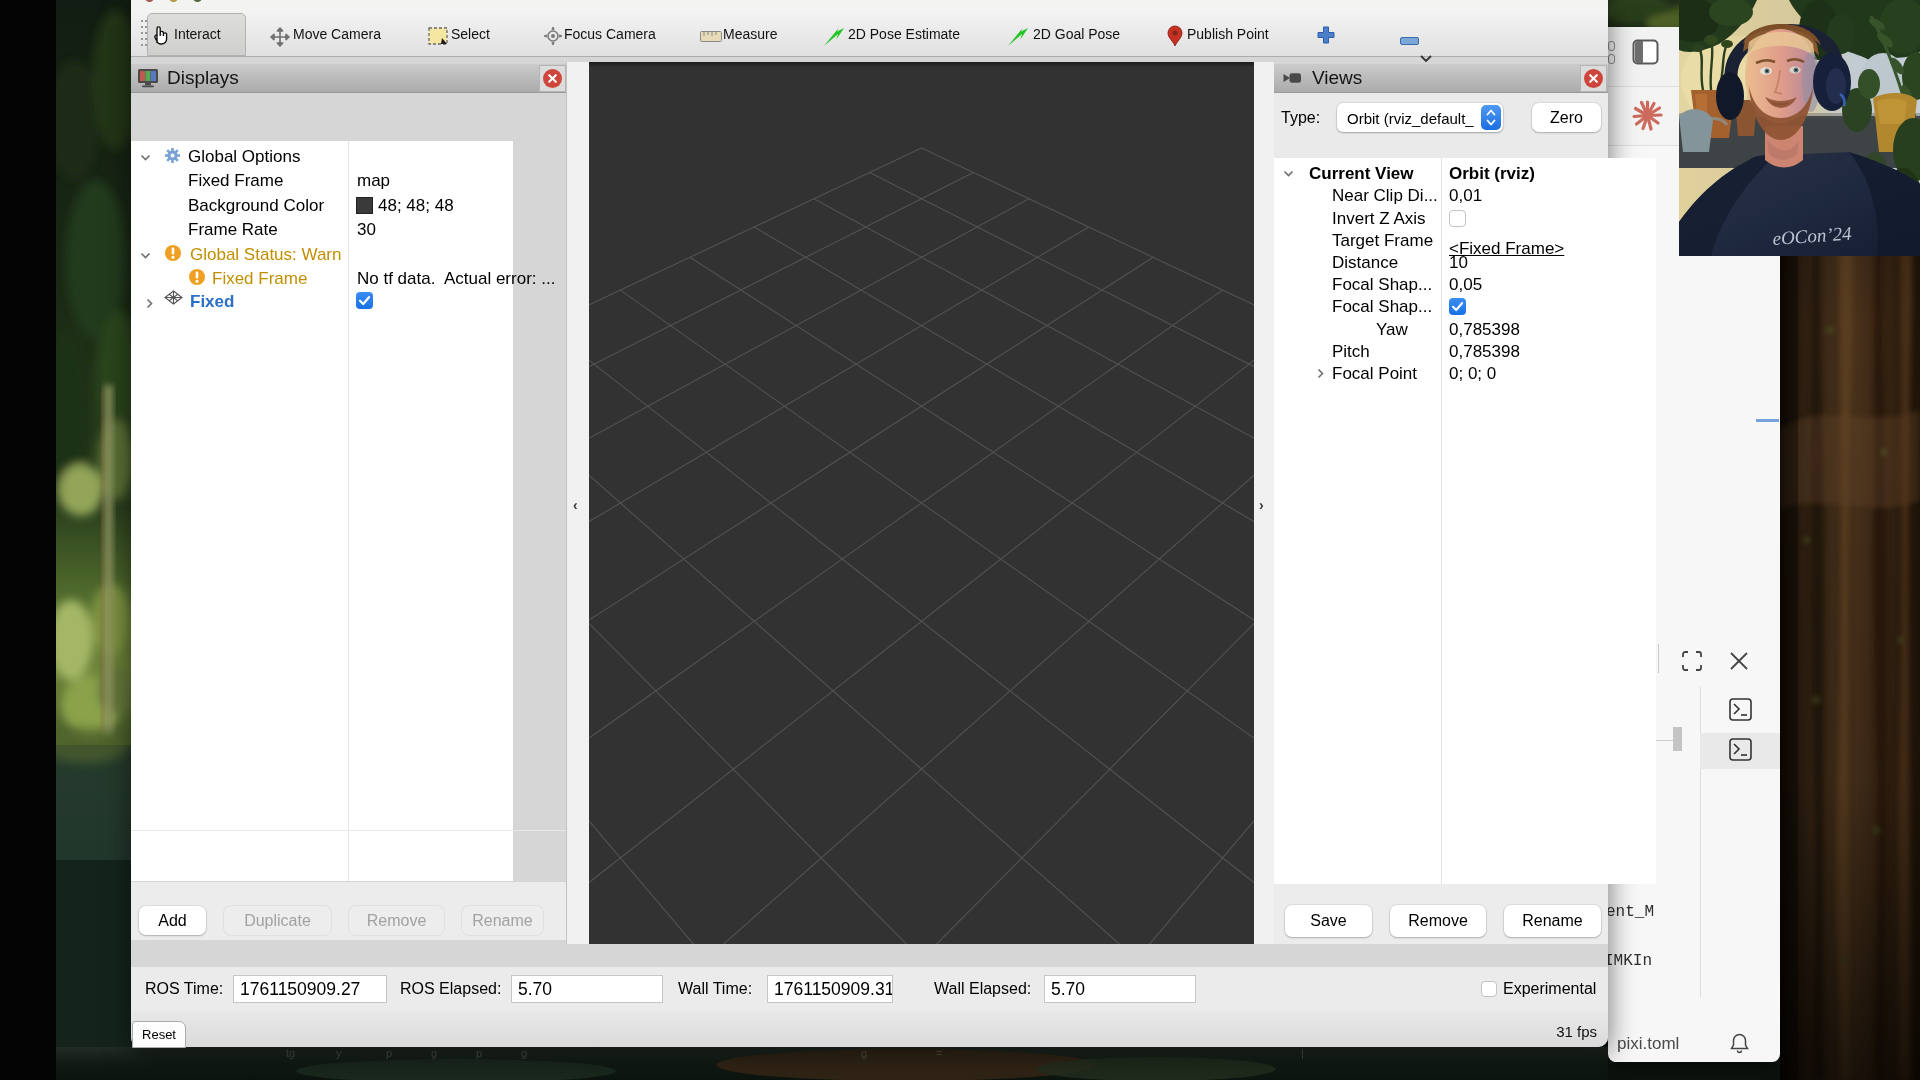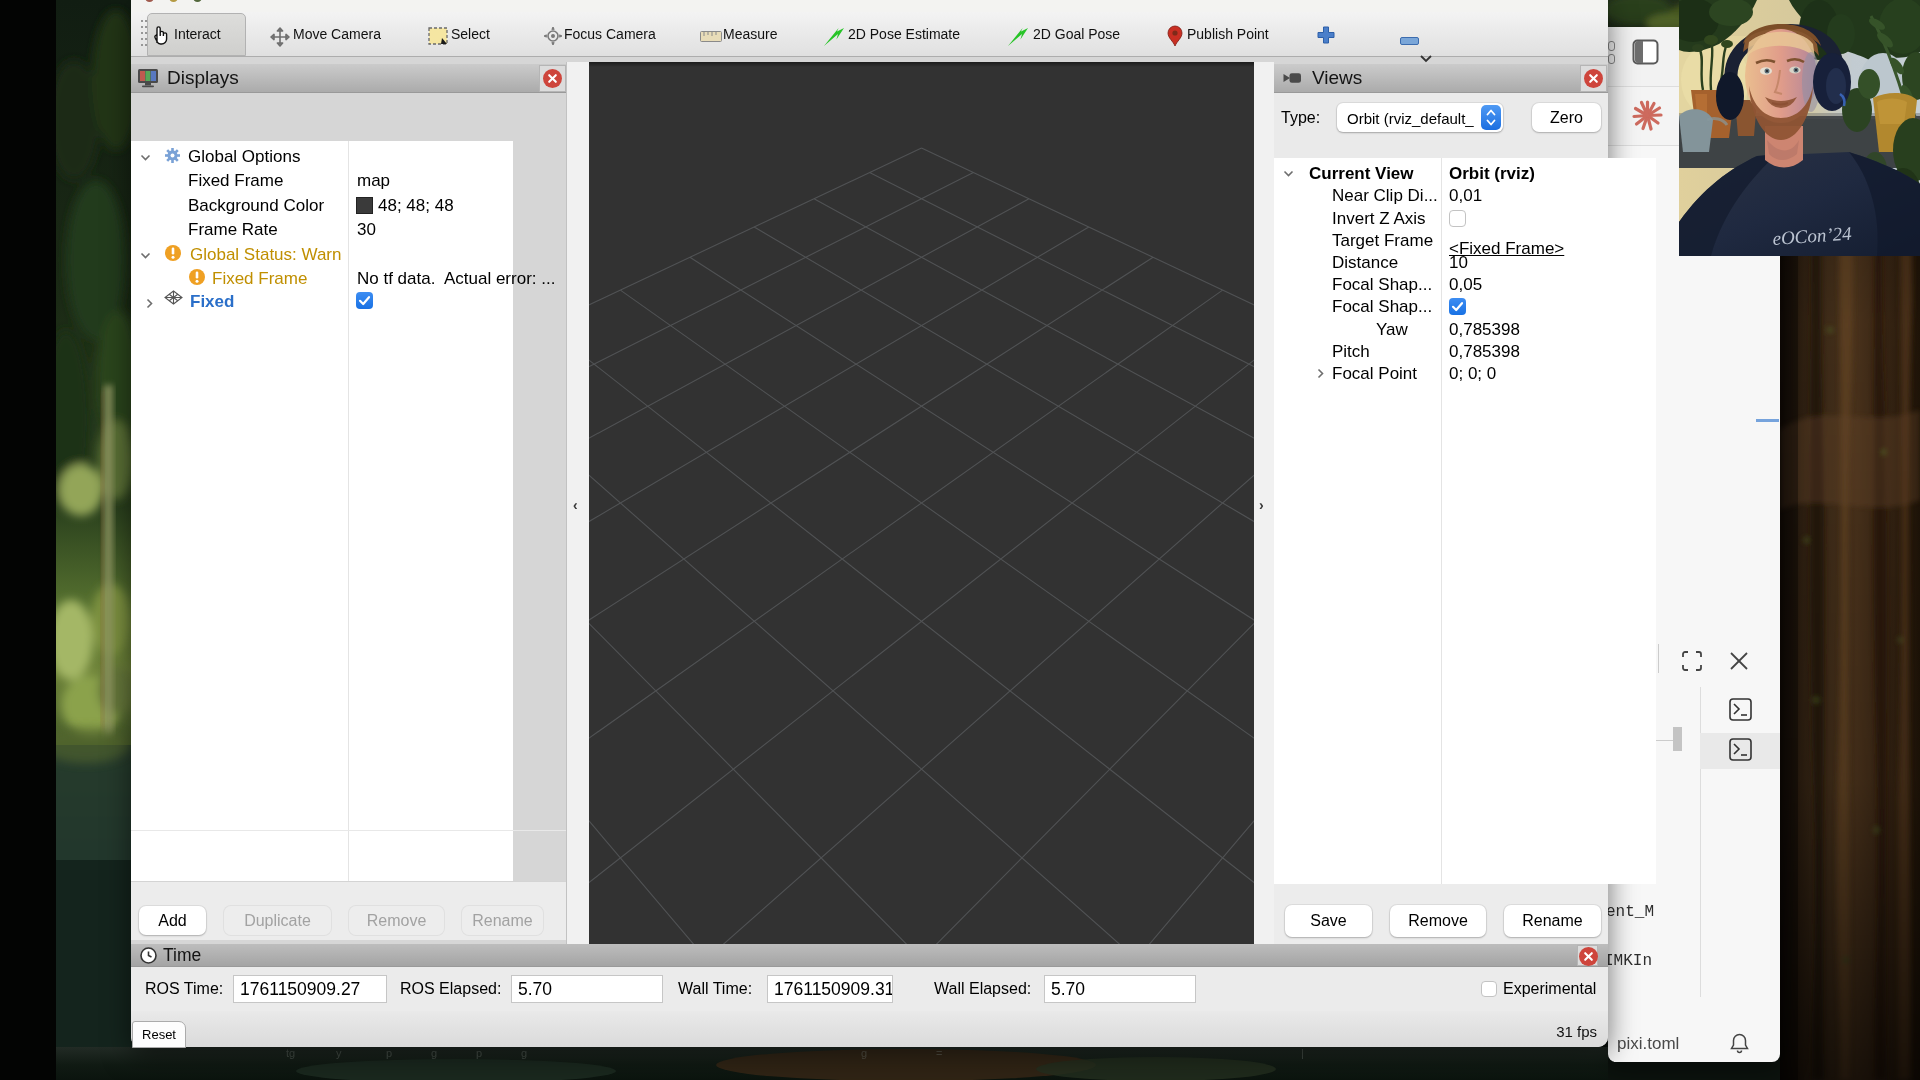--- a/index.html
+++ b/index.html
@@ -444,34 +444,20 @@
         </svg>
 <div class="treerow" style="left:58px;top:207px;">Focal Point</div>
 <div class="treerow" style="left:175px;top:207px;">0; 0; 0</div>
 </div>
 <div class="abs" style="left:1143px;top:884px;width:334px;height:60px;background:#ececec;">
 <div class="btn" style="left:11px;top:21px;width:87px;height:32px;line-height:32px;">Save</div>
 <div class="btn" style="left:116px;top:21px;width:96px;height:32px;line-height:32px;">Remove</div>
 <div class="btn" style="left:230px;top:21px;width:97px;height:32px;line-height:32px;">Rename</div>
 </div>
 
-<div class="phead" style="left:0;top:944px;width:1477px;height:23px;background:linear-gradient(#bdbdbd,#a4a4a4);">
-<svg class="abs" style="left:9px;top:3px;" width="17" height="17" viewBox="0 0 17 17">
-<circle cx="8.5" cy="8.5" r="7.5" fill="#fff" stroke="#333" stroke-width="1.6"></circle>
-<path d="M8.5 4.5 V8.5 L11.5 10" stroke="#333" stroke-width="1.6" fill="none"></path>
-        </svg>
-<span class="t" style="left:32px;top:2px;font-size:17.5px;">Time</span>
-<div class="closebox" style="left:1446px;top:1px;width:21px;height:21px;">
-          <div class="redc" style="left:1px;top:1px;">
-            <svg width="19" height="19" viewBox="0 0 19 19">
-              <path d="M6.2 6.2 L12.8 12.8 M12.8 6.2 L6.2 12.8" stroke="#fff" stroke-width="2.1" stroke-linecap="round"></path>
-            </svg>
-          </div>
-        </div>
-</div>
 <div class="abs" style="left:0;top:967px;width:1477px;height:44px;background:#ebebeb;">
 <div class="lbl" style="left:14px;top:14px;">ROS Time:</div>
 <div class="inp" style="left:102px;top:8px;width:154px;height:28px;line-height:26px;">1761150909.27</div>
 <div class="lbl" style="left:269px;top:14px;">ROS Elapsed:</div>
 <div class="inp" style="left:380px;top:8px;width:152px;height:28px;line-height:26px;">5.70</div>
 <div class="lbl" style="left:547px;top:14px;">Wall Time:</div>
 <div class="inp" style="left:636px;top:8px;width:126px;height:28px;line-height:26px;">1761150909.31</div>
 <div class="lbl" style="left:803px;top:14px;">Wall Elapsed:</div>
 <div class="inp" style="left:913px;top:8px;width:152px;height:28px;line-height:26px;">5.70</div>
 <div class="cb off" style="left:1350px;top:14px;width:16px;height:16px;"></div>

